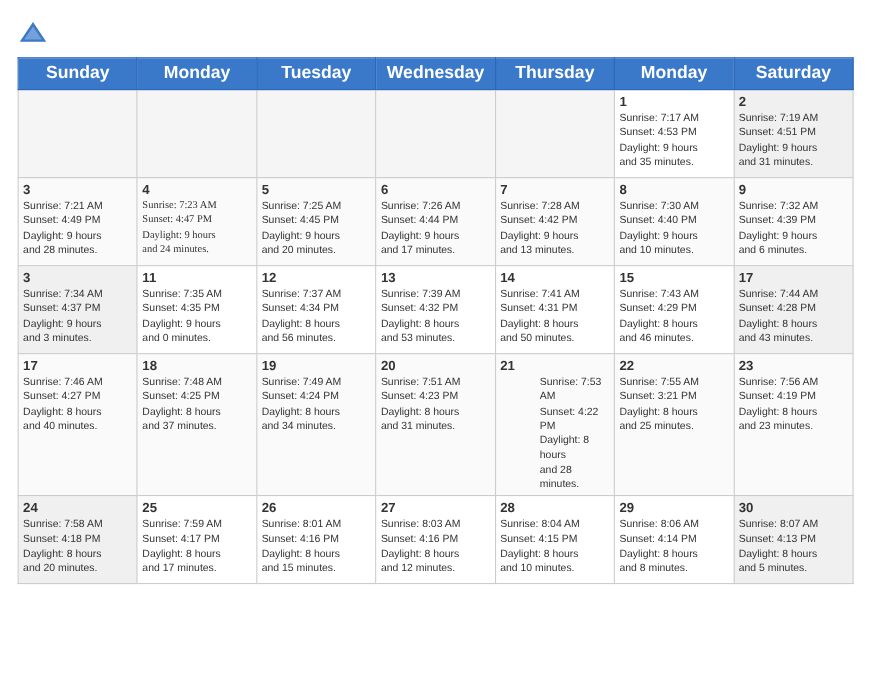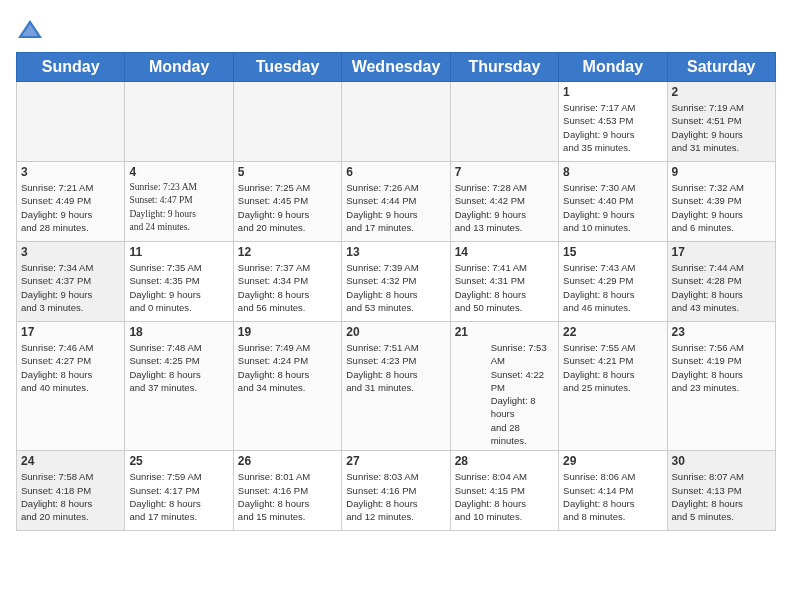--- a/index.html
+++ b/index.html
@@ -279,21 +279,21 @@
         <td>
           <span class="day-num">21</span>
           <div class="day-info" style="white-space: pre-line; margin-left: 36px;">Sunrise: 7:53 AM
 Sunset: 4:22 PM
 Daylight: 8 hours
 and 28 minutes.</div>
         </td>
         <td>
           <span class="day-num">22</span>
           <div class="day-info" style="white-space: pre-line;">Sunrise: 7:55 AM
-Sunset: 4:21 PM
+Sunset: 3:21 PM
 Daylight: 8 hours
 and 25 minutes.</div>
         </td>
         <td class="weekend">
           <span class="day-num">23</span>
           <div class="day-info" style="white-space: pre-line;">Sunrise: 7:56 AM
 Sunset: 4:19 PM
 Daylight: 8 hours
 and 23 minutes.</div>
         </td>

